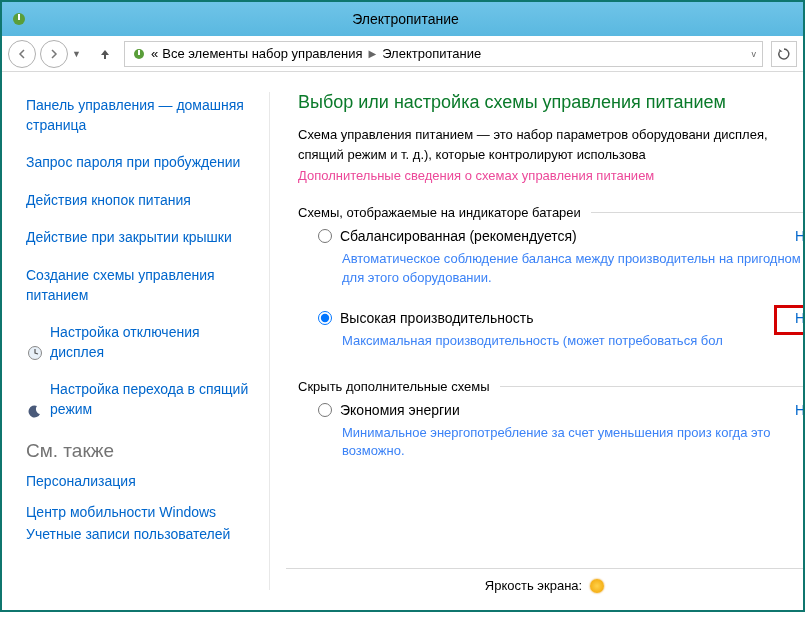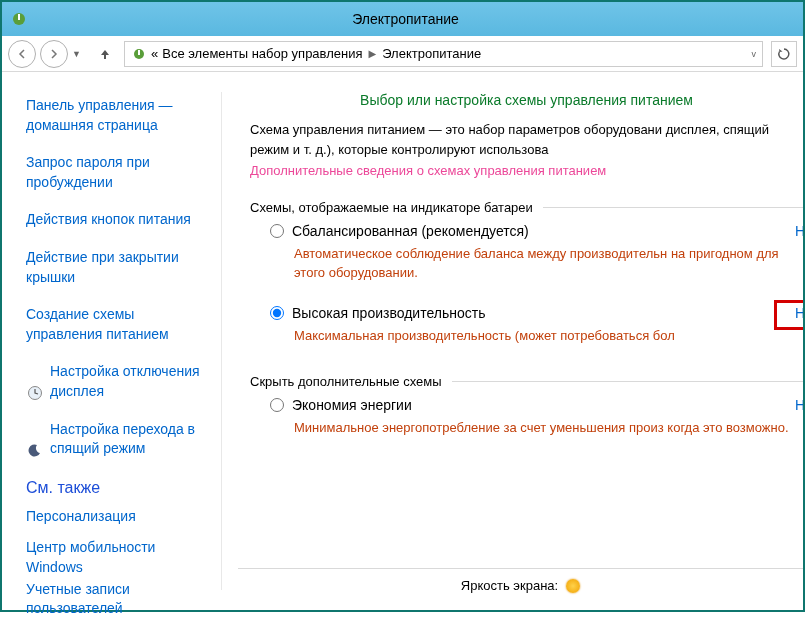--- a/index.html
+++ b/index.html
@@ -105,21 +105,21 @@
   align-items: center;
   justify-content: center;
   cursor: pointer;
   margin-left: 4px;
 }
 .content {
   display: flex;
   height: calc(100% - 70px);
 }
 .sidebar {
-  width: 220px;
+  width: 268px;
   padding: 24px 18px 18px 24px;
   border-right: 0;
   position: relative;
 }
 .sidebar::after {
   content: "";
   position: absolute;
   right: 0;
   top: 20px;
   bottom: 20px;
@@ -143,37 +143,36 @@
 }
 .side-icon {
   width: 18px; height: 18px;
   flex-shrink: 0;
   display: inline-flex;
   align-items: center;
   justify-content: center;
   margin-top: 1px;
 }
 .side-heading {
-  color: #1d4ed8;
-  font-size: 16px;
+  color: #737373;
+  font-size: 19px;
   margin-bottom: 10px;
   margin-top: 20px;
 }
 .main {
   flex: 1;
   padding: 20px 0 10px 28px;
   position: relative;
   overflow: hidden;
 }
 .main-title {
   color: #0a7a2a;
-  font-size: 14px;
+  font-size: 18px;
   font-weight: 400;
   margin-bottom: 12px;
-  text-align: center;
 }
 .main-desc {
   font-size: 13px;
   line-height: 1.5;
   margin-bottom: 4px;
 }
 .main-link {
   color: #ec4899;
   cursor: pointer;
   font-size: 13px;
@@ -215,21 +214,21 @@
   top: 0;
   color: #0066cc;
   font-size: 14px;
   cursor: pointer;
 }
 .plan-desc {
   font-size: 13px;
   margin-left: 24px;
   margin-top: 6px;
   line-height: 1.45;
-  color: #c2410c;
+  color: #3b82f6;
 }
 .red-box {
   position: absolute;
   right: -3px;
   top: -5px;
   width: 32px;
   height: 30px;
   border: 3px solid #d40000;
   pointer-events: none;
 }

